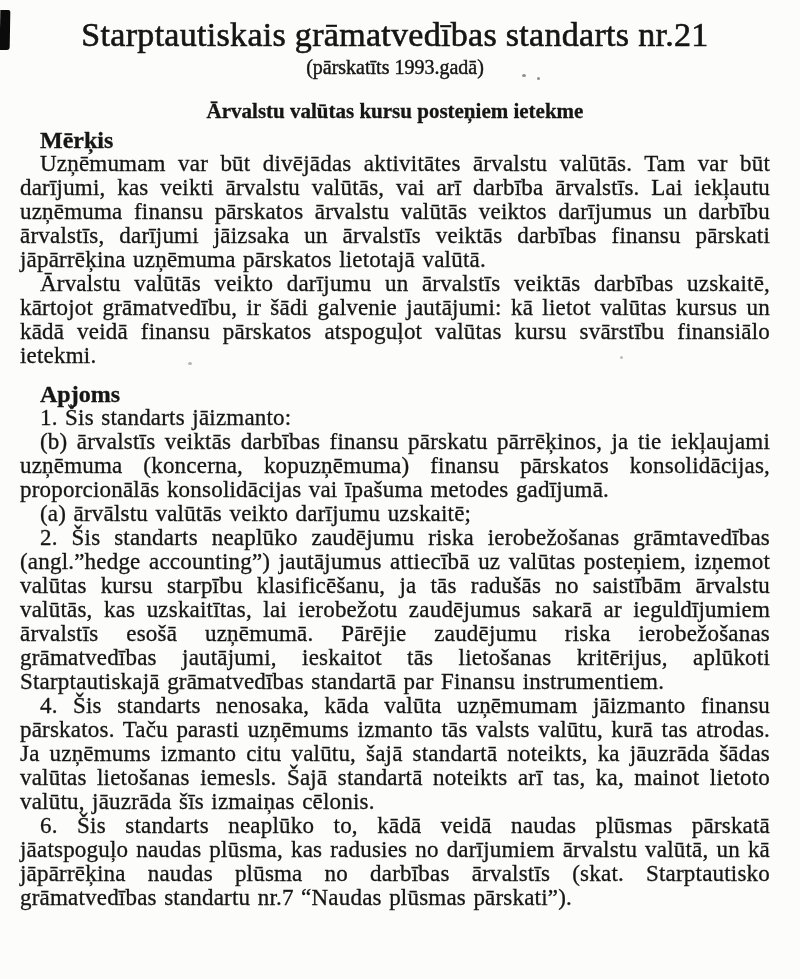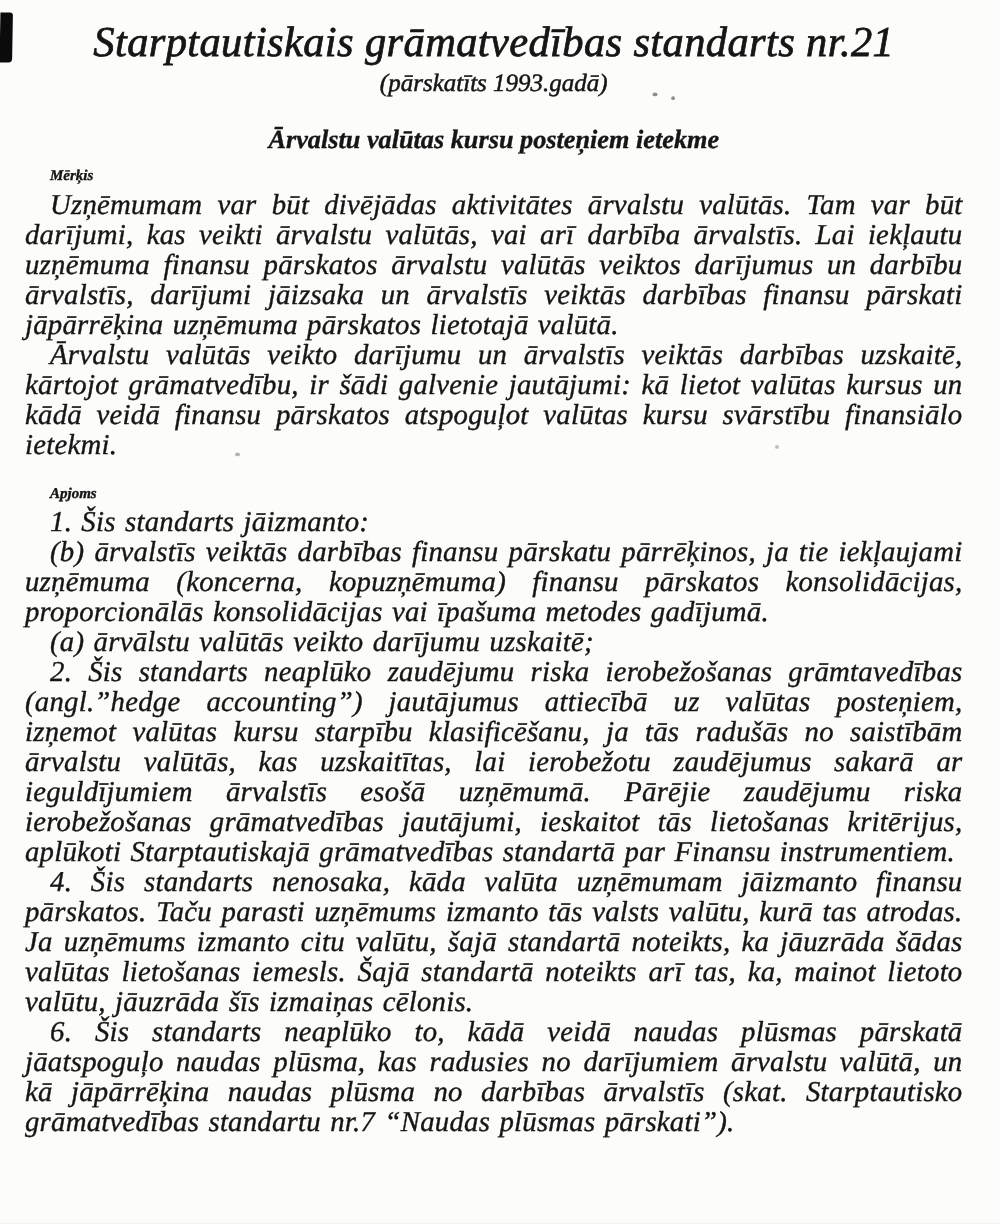--- a/index.html
+++ b/index.html
@@ -14,21 +14,20 @@
     height: 979px;
     margin: 0 auto;
     background: #fcfcfa;
     color: #161616;
     font-family: "Liberation Serif", "DejaVu Serif", serif;
     overflow: hidden;
     -webkit-text-stroke: 0.3px #161616;
   }
   .content {
     padding: 14px 30px 0 20px;
-    font-style: italic;
   }
   .doc-title {
     margin: 0;
     font-size: 34px;
     font-weight: normal;
     text-align: center;
     letter-spacing: 0.3px;
     line-height: 42px;
     -webkit-text-stroke: 0.6px #121212;
   }
@@ -41,21 +40,21 @@
   }
   .doc-section-title {
     margin: 20px 0 2px 0;
     font-size: 21px;
     font-weight: bold;
     text-align: center;
     line-height: 26px;
   }
   .subheading {
     margin: 0 0 0 20px;
-    font-size: 12px;
+    font-size: 24px;
     font-weight: bold;
     line-height: 24px;
   }
   .section-merkis .subheading {
     margin-top: 4px;
   }
   .section-apjoms {
     margin-top: 14px;
   }
   .body-par {

